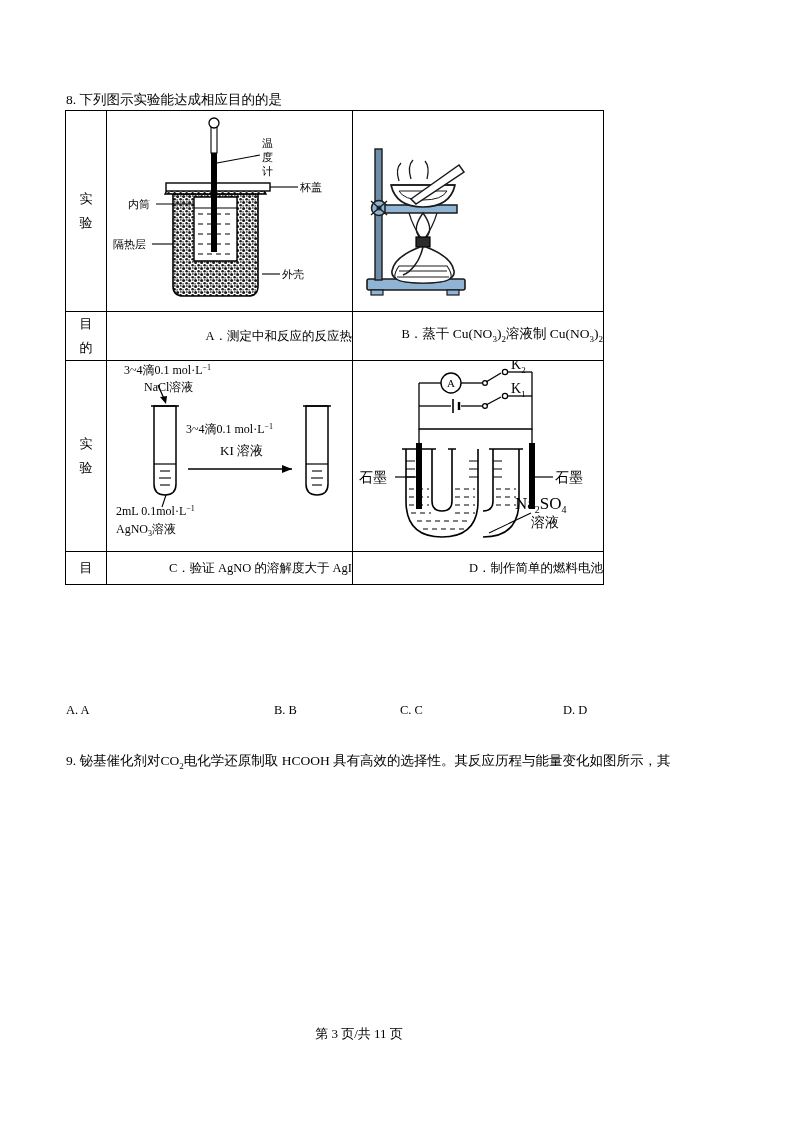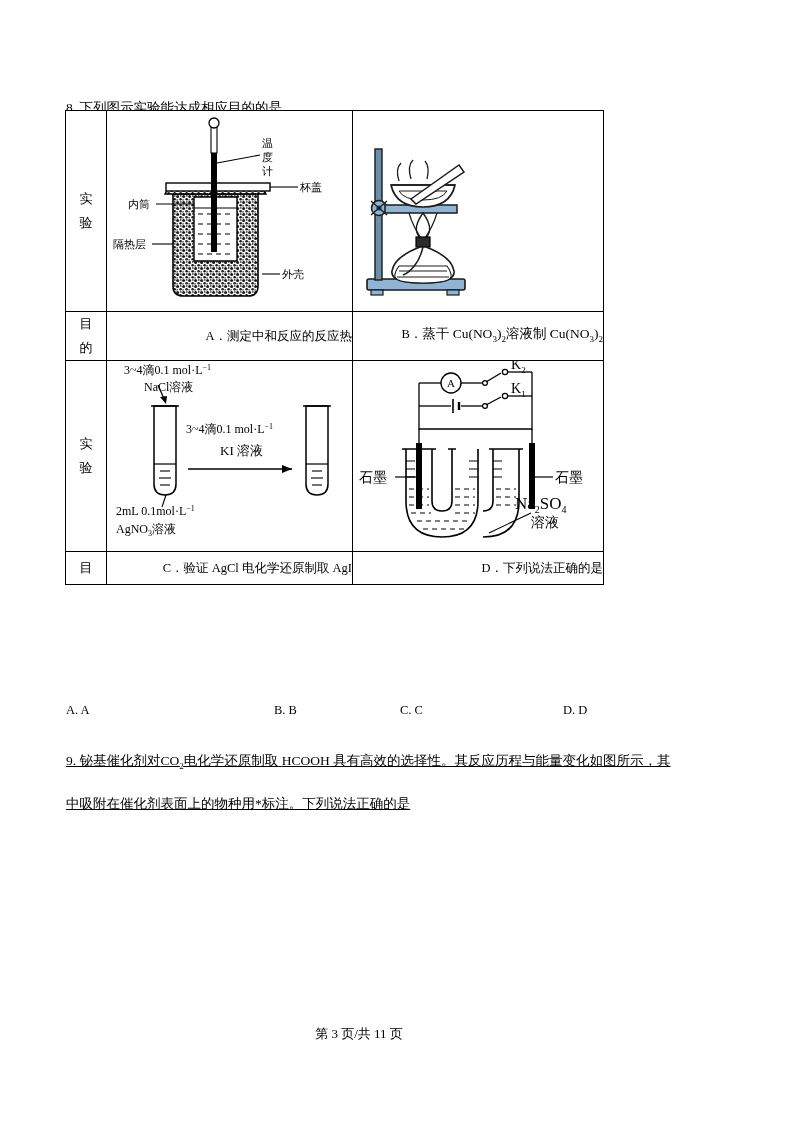--- a/index.html
+++ b/index.html
@@ -23,29 +23,28 @@
   }
 
   
   .q-stem {
     position: absolute;
     font-size: 13.5px;
     line-height: 20px;
     color: #000;
     white-space: nowrap;
   }
-  #q8-stem { left: 66px; top: 98px; text-align: right; }
+  #q8-stem { left: 66px; top: 90px; text-align: right; }
 
   #q9-block {
     position: absolute;
     left: 66px; top: 742px;
     width: 672px;
     font-size: 13.5px;
     line-height: 37px;
-    text-decoration: underline;
   }
   .sci { font-family: "Liberation Serif", serif; }
   .sub { font-size: 9px; vertical-align: sub; }
 
   
   .tbl {
     position: absolute;
     left: 65px;
     top: 110px;
     width: 535px;
@@ -383,42 +382,41 @@
           </div>
         </td>
       </tr>
 
       <tr>
         <td class="lbl-cell">
           <span>目</span>
         </td>
         <td class="col-a">
           <div class="purpose-text">
-            <span class="opt">C．</span><span>验证 AgCl 电化学还原制取 AgI</span>
+            <span class="opt">C．</span><span>验证 AgNO 的溶解度大于 AgI</span>
           </div>
         </td>
         <td class="col-b">
           <div class="purpose-text">
-            <span class="opt">D．</span><span>下列说法正确的是</span>
+            <span class="opt">D．</span><span>制作简单的燃料电池</span>
           </div>
         </td>
       </tr>
 
     </tbody>
   </table>
 
   <div id="choices">
     <span class="ch">A. A</span>
     <span class="ch">B. B</span>
     <span class="ch">C. C</span>
     <span class="ch">D. D</span>
   </div>
 
   <div id="q9-block">
     <div>
       <span>9. 铋基催化剂对</span><span class="sci"><span>CO</span><span class="sub">2</span></span><span>电化学还原制取</span> <span class="sci">HCOOH</span> <span>具有高效的选择性。其反应历程与能量变化如图所示，其</span>
     </div>
-    <div>中吸附在催化剂表面上的物种用*标注。下列说法正确的是</div>
   </div>
 
   <div id="footer">第 3 页/共 11 页</div>
 
 </div>
 
 </body></html>

